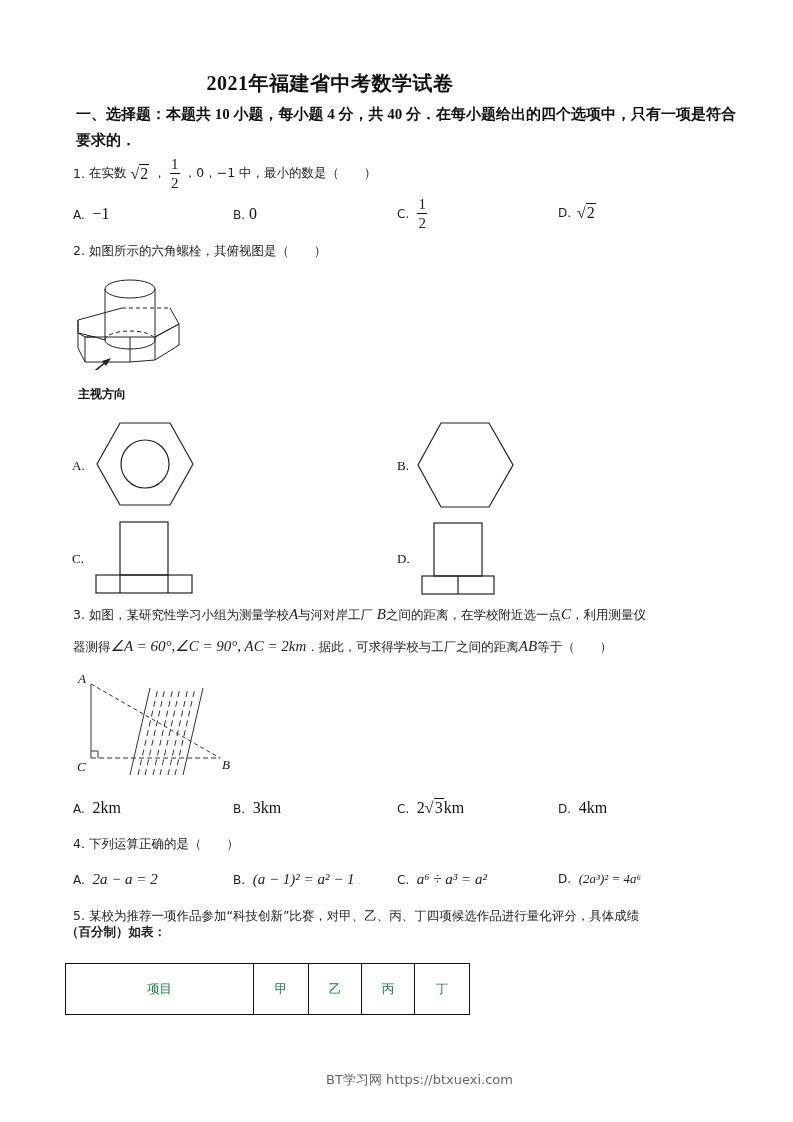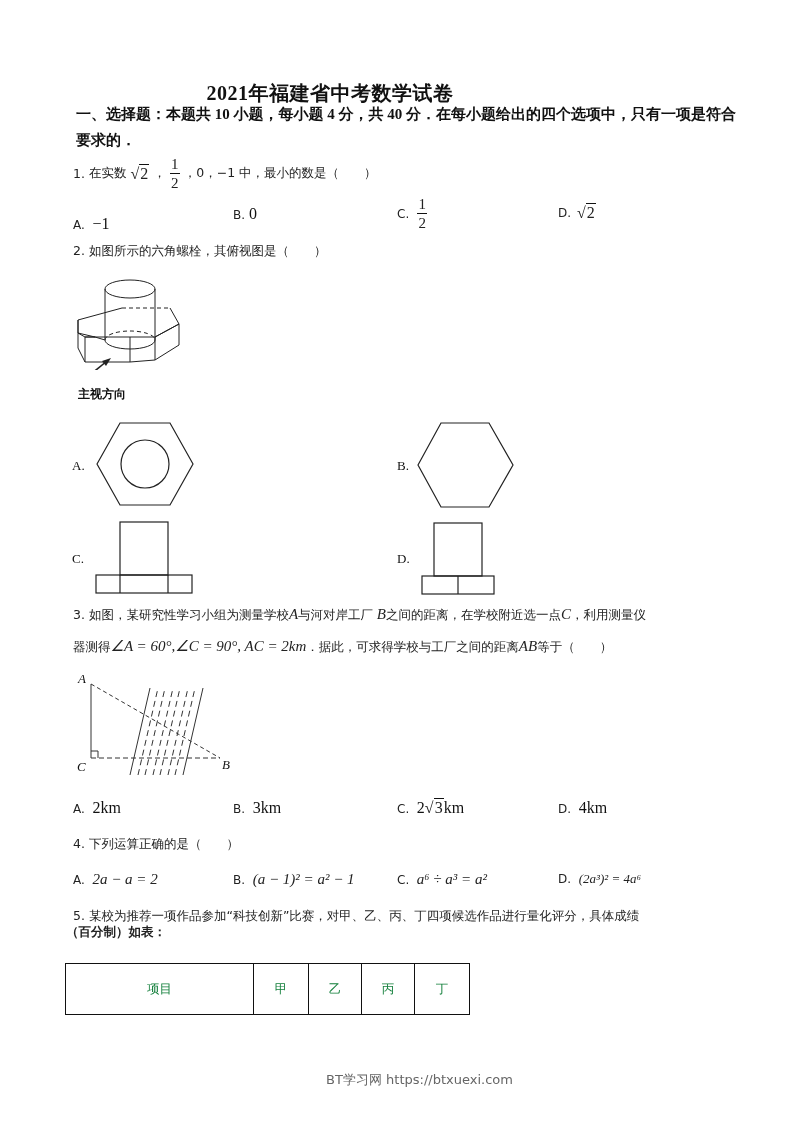--- a/index.html
+++ b/index.html
@@ -1,18 +1,18 @@
 <!DOCTYPE html>
 <html><head>
 <meta charset="utf-8">
 <style>
   html, body { margin: 0; padding: 0; background: #ffffff; }
   body { width: 793px; height: 1122px; position: relative; overflow: hidden; color: #111; font-family: "DejaVu Serif", "Liberation Serif", serif; }
   .abs { position: absolute; }
-  .title { top: 80px; left: 0; width: 660px; text-align: center; font-family: "Liberation Serif", serif; font-weight: bold; font-size: 20px; letter-spacing: 0.5px; }
+  .title { top: 70px; left: 0; width: 660px; text-align: center; font-family: "Liberation Serif", serif; font-weight: bold; font-size: 20px; letter-spacing: 0.5px; }
   .section { left: 76px; width: 670px; font-weight: bold; font-size: 15px; line-height: 26px; font-family: "Liberation Serif", "DejaVu Serif", serif; }
   .q { font-size: 12.5px; font-family: "DejaVu Sans", sans-serif; color: #222; }
   .m { font-family: "Liberation Serif", serif; font-size: 16px; color: #111; }
   .mi { font-family: "Liberation Serif", serif; font-style: italic; font-size: 15px; }
   .opt { font-size: 12px; font-family: "DejaVu Sans", sans-serif; color: #222; }
   .frac { display: inline-flex; flex-direction: column; align-items: center; vertical-align: middle; font-family: "Liberation Serif", serif; font-size: 15px; line-height: 16px; }
   .frac .bar { border-top: 1px solid #111; width: 10px; margin: 1px 0; }
   .sqrt { display: inline-block; font-family: "Liberation Serif", serif; font-size: 16px; }
   .sqrt .rad { border-top: 1px solid #111; padding: 0 1px; }
   table.scores { border-collapse: collapse; }
@@ -33,21 +33,21 @@
   <span class="sqrt">√<span class="rad">2</span></span>
   <span>，</span>
   <span class="frac">
       <span>1</span>
       <span class="bar"></span>
       <span>2</span>
     </span>
   <span>，0，−1 中，最小的数是（　　）</span>
 </div>
 
-<div class="abs opt" style="top:215px; left:73px;">
+<div class="abs opt" style="top:205px; left:73px;">
   <span>A.</span>&nbsp;&nbsp;<span class="m">−1</span>
 </div>
 <div class="abs opt" style="top:205px; left:233px;">
   <span>B.</span>&nbsp;<span class="m">0</span>
 </div>
 <div class="abs opt" style="top:196px; left:397px; display:flex; align-items:center; gap:8px;">
   <span>C.</span>
   <span class="frac">
       <span>1</span>
       <span class="bar"></span>

